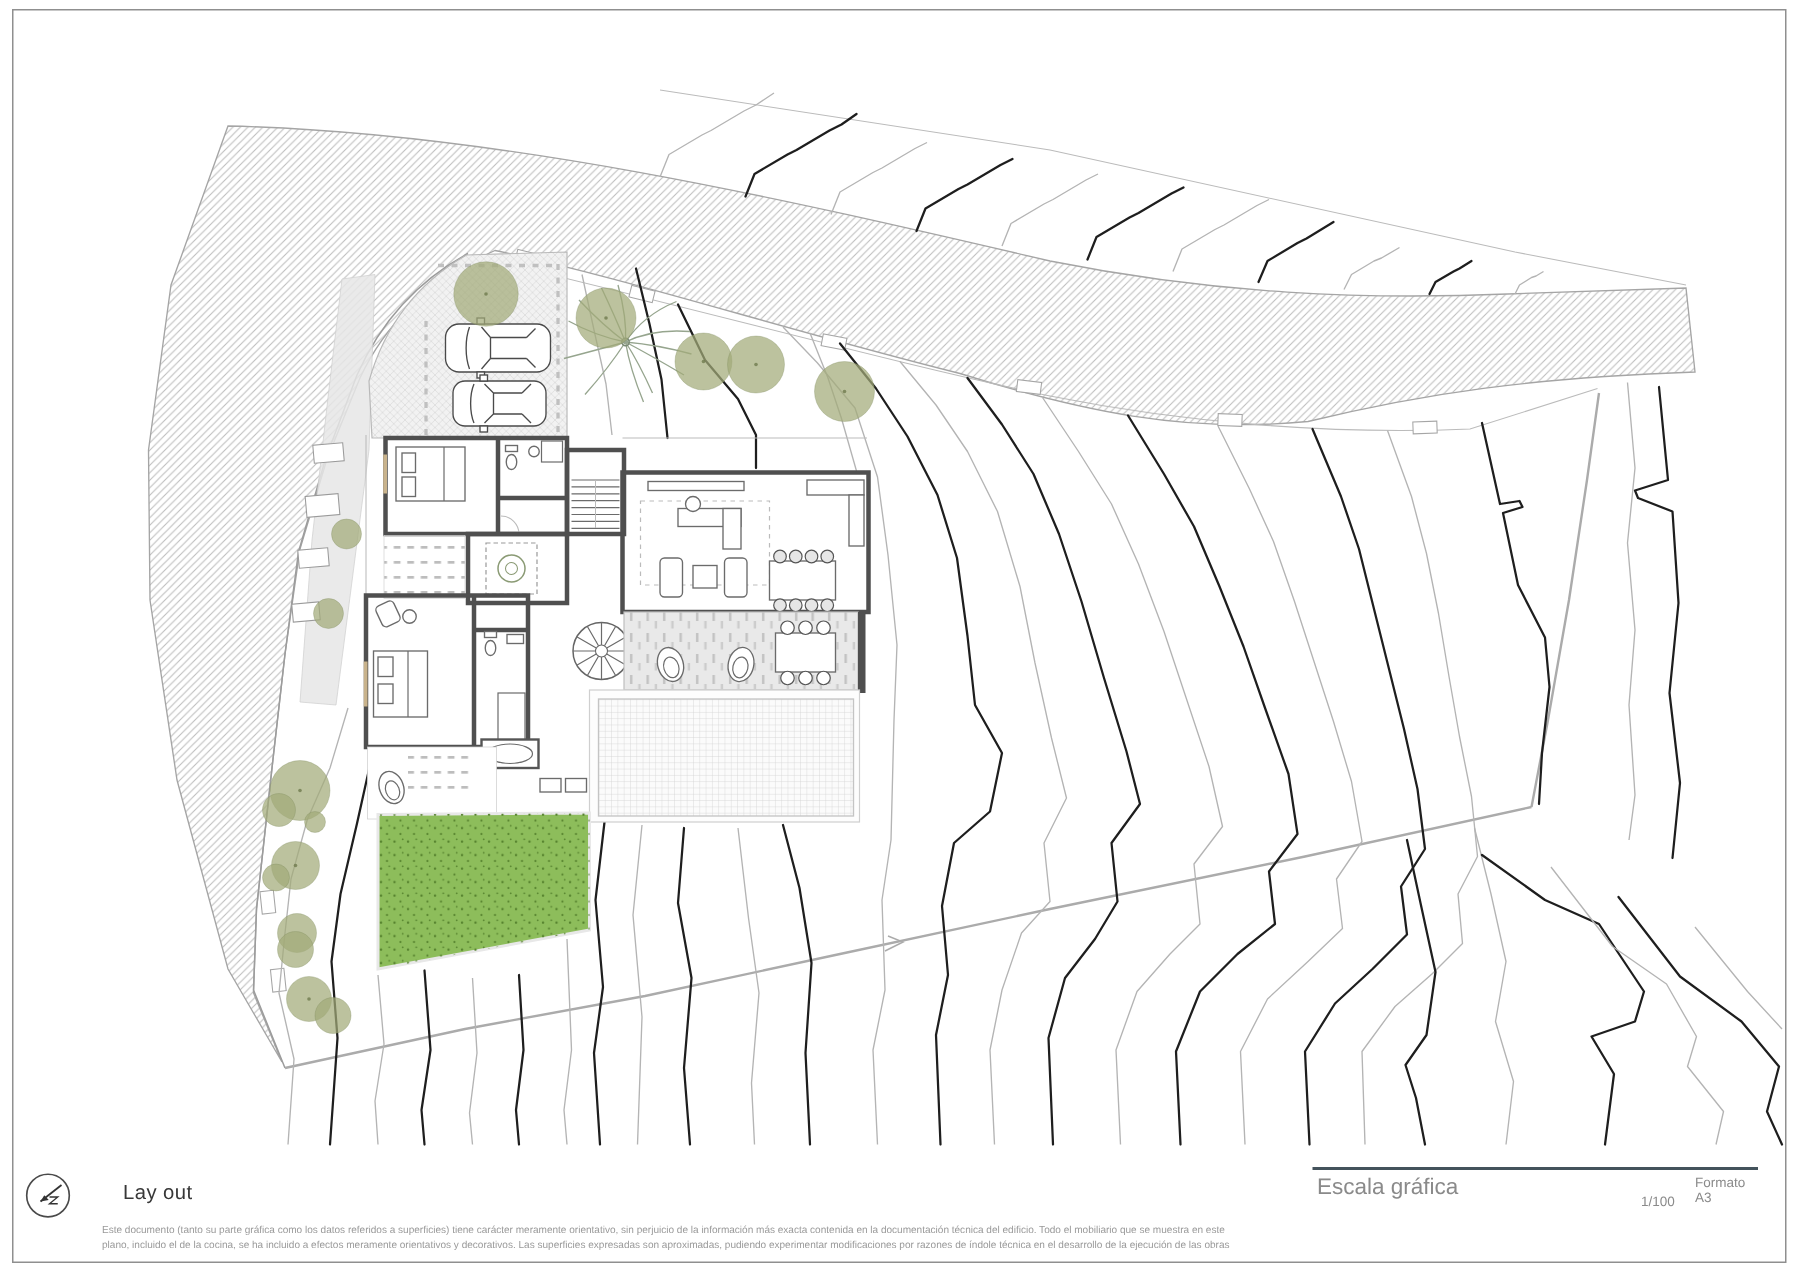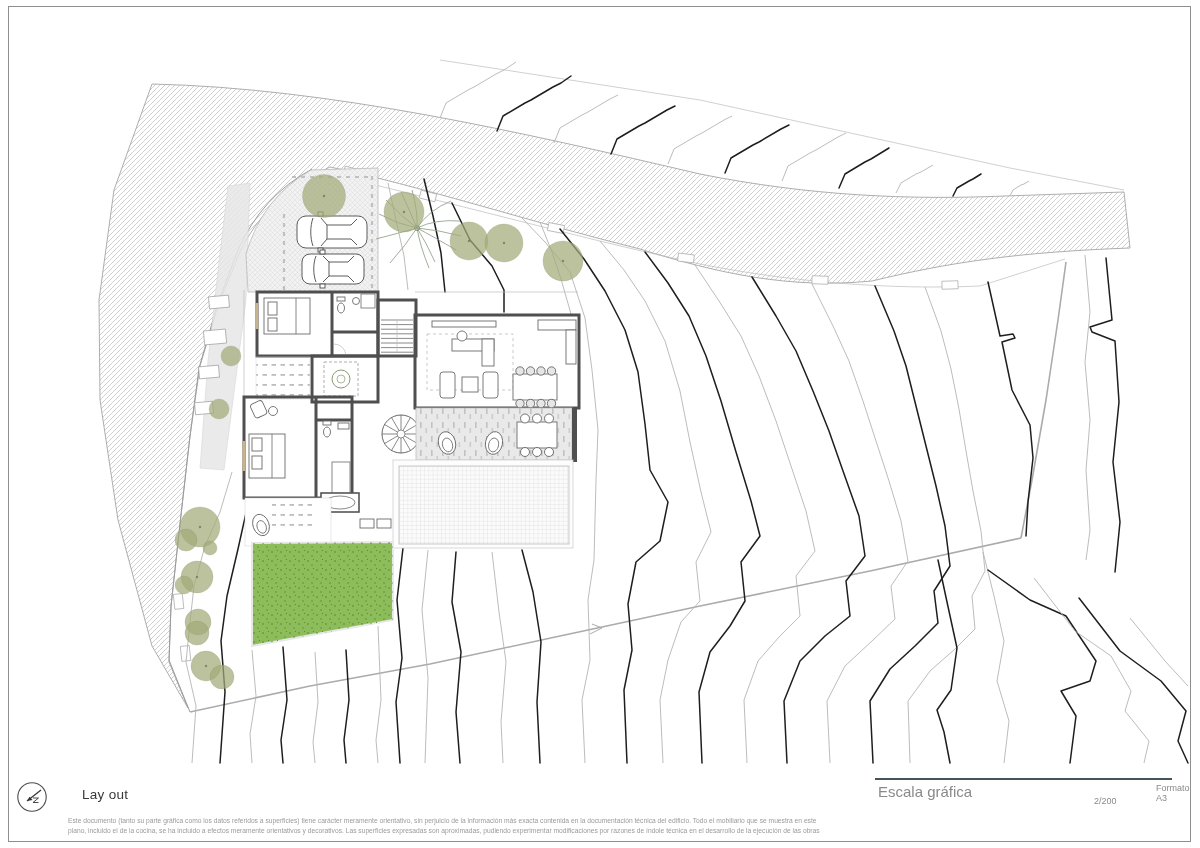--- a/index.html
+++ b/index.html
@@ -21,21 +21,21 @@
   .p-x{stroke:#dadada;stroke-width:0.5;}
   .p-grid{stroke:#d4d4d4;stroke-width:0.55;fill:none;}
   .tree{fill:var(--tree);fill-opacity:0.72;stroke:#7f8a5c;stroke-opacity:0.35;stroke-width:0.6;}
   
   .tb{position:absolute;color:var(--text_gray);}
   #title-text{position:absolute;left:82px;top:787px;font-size:13.5px;color:var(--title_color);
     letter-spacing:0.3px;}
   #disclaimer1{left:68px;top:817px;font-size:6.7px;white-space:nowrap;}
   #disclaimer2{left:68px;top:826.5px;font-size:6.7px;white-space:nowrap;}
   #scalebar-label{left:878px;top:783px;font-size:15px;color:#8a8a8a;}
-  #format-label{left:1120px;top:783px;font-size:9px;color:#8a8a8a;padding-left:36px;}
+  #format-label{left:1094px;top:783px;font-size:9px;color:#8a8a8a;padding-left:36px;}
   #scale-value{left:1094px;top:796px;font-size:9px;color:#8a8a8a;}
   #title-divider{position:absolute;left:875px;top:778px;width:297px;height:1.5px;background:var(--divider);}
   #logo{position:absolute;left:14px;top:780px;}
 </style>
 </head>
 <body>
 
 <div id="stage">
 
 <svg id="plan-svg" width="1200" height="848" viewBox="0 0 1200 848">
@@ -355,15 +355,15 @@
   <path d="M13,21 l5.5,-1 l-3,-3.2 z" fill="#333333"></path>
   <path d="M19,18 h5.5 l-5.5,4.5 h5.5" stroke="#333333" stroke-width="0.9" fill="none"></path>
 </svg>
 
 <div id="title-text">Lay out</div>
 <div id="disclaimer1" class="tb">Este documento (tanto su parte gráfica como los datos referidos a superficies) tiene carácter meramente orientativo, sin perjuicio de la información más exacta contenida en la documentación técnica del edificio. Todo el mobiliario que se muestra en este</div>
 <div id="disclaimer2" class="tb">plano, incluido el de la cocina, se ha incluido a efectos meramente orientativos y decorativos. Las superficies expresadas son aproximadas, pudiendo experimentar modificaciones por razones de índole técnica en el desarrollo de la ejecución de las obras</div>
 <div id="title-divider"></div>
 <div id="scalebar-label" class="tb">Escala gráfica</div>
 <div id="format-label" class="tb">Formato A3</div>
-<div id="scale-value" class="tb">2/200</div>
+<div id="scale-value" class="tb">1/100</div>
 
 </div>
 
 </body></html>

